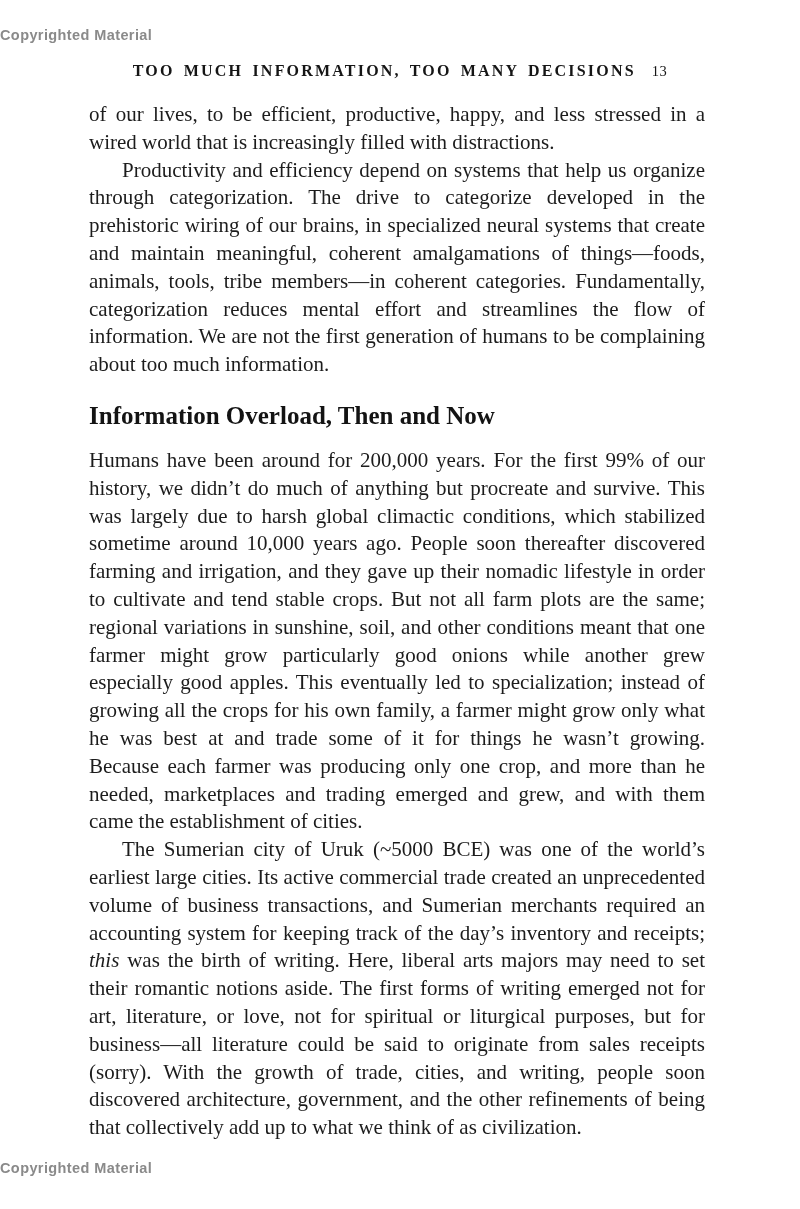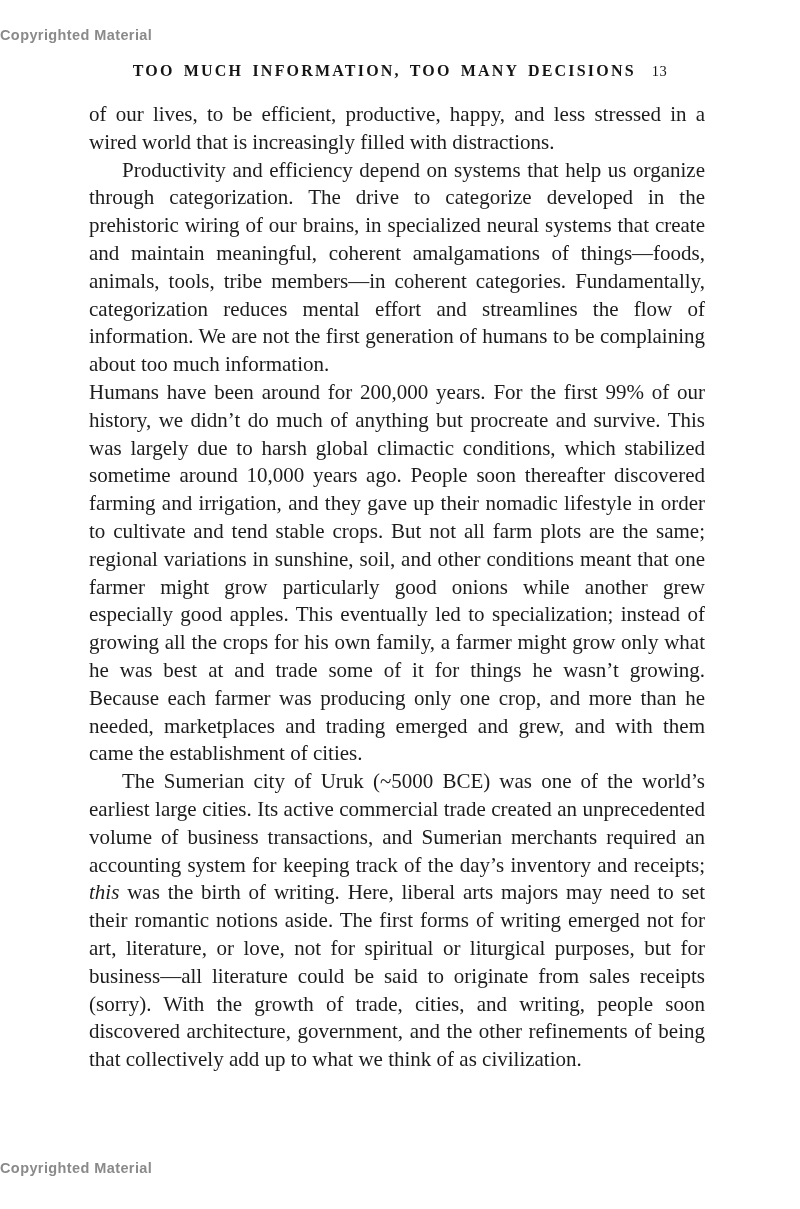--- a/index.html
+++ b/index.html
@@ -87,20 +87,21 @@
   <div class="running-head">
     <span class="head-title">TOO MUCH INFORMATION, TOO MANY DECISIONS</span><span class="page-num">13</span>
   </div>
 
   <div class="body-text">
 
     <p class="no-indent">of our lives, to be efficient, productive, happy, and less stressed in a wired world that is increasingly filled with distractions.</p>
 
     <p class="indent">Productivity and efficiency depend on systems that help us organize through categorization. The drive to categorize developed in the prehistoric wiring of our brains, in specialized neural systems that create and maintain meaningful, coherent amalgamations of things—foods, animals, tools, tribe members—in coherent categories. Fundamentally, categorization reduces mental effort and streamlines the flow of information. We are not the first generation of humans to be complaining about too much information.</p>
 
+    <h2 class="section-heading">Information Overload, Then and Now</h2>
 
     <p class="no-indent">Humans have been around for 200,000 years. For the first 99% of our history, we didn’t do much of anything but procreate and survive. This was largely due to harsh global climactic conditions, which stabilized sometime around 10,000 years ago. People soon thereafter discovered farming and irrigation, and they gave up their nomadic lifestyle in order to cultivate and tend stable crops. But not all farm plots are the same; regional variations in sunshine, soil, and other conditions meant that one farmer might grow particularly good onions while another grew especially good apples. This eventually led to specialization; instead of growing all the crops for his own family, a farmer might grow only what he was best at and trade some of it for things he wasn’t growing. Because each farmer was producing only one crop, and more than he needed, marketplaces and trading emerged and grew, and with them came the establishment of cities.</p>
 
     <p class="indent"><span>The Sumerian city of Uruk (~5000 BCE) was one of the world’s earliest large cities. Its active commercial trade created an unprecedented volume of business transactions, and Sumerian merchants required an accounting system for keeping track of the day’s inventory and receipts; </span><em>this</em><span> was the birth of writing. Here, liberal arts majors may need to set their romantic notions aside. The first forms of writing emerged not for art, literature, or love, not for spiritual or liturgical purposes, but for business—all literature could be said to originate from sales receipts (sorry). With the growth of trade, cities, and writing, people soon discovered architecture, government, and the other refinements of being that collectively add up to what we think of as civilization.</span></p>
 
   </div>
 
   <div class="notice bottom">Copyrighted Material</div>
 
 </div>

